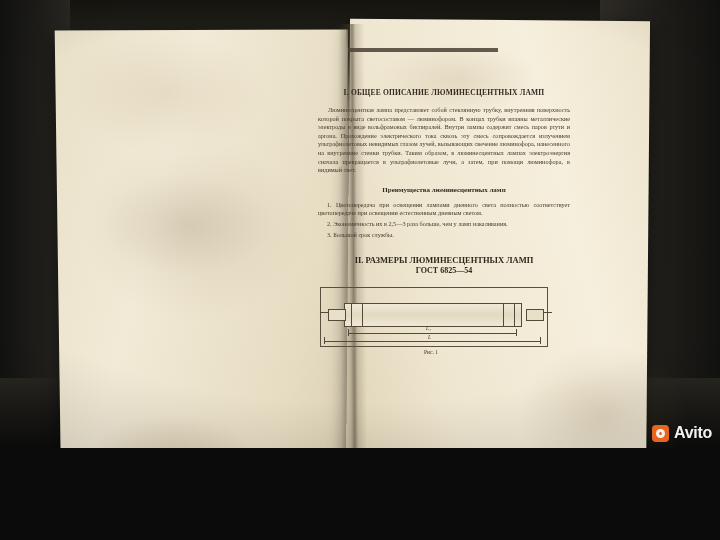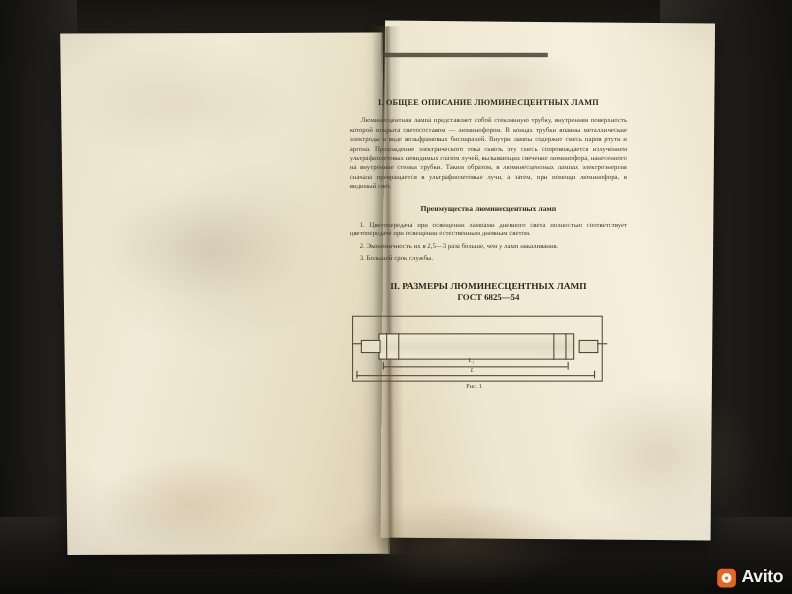--- a/index.html
+++ b/index.html
@@ -3,21 +3,21 @@
 <meta charset="utf-8">
 <style>
   html, body {
     margin: 0;
     padding: 0;
     background: #0b0b0b;
   }
   #photo {
     position: relative;
     width: 720px;
-    height: 540px;
+    height: 448px;
     overflow: hidden;
     font-family: "Liberation Serif", serif;
     background: #2d2b26;
   }
 
   
   .backdrop {
     position: absolute;
     inset: 0;
     background:

